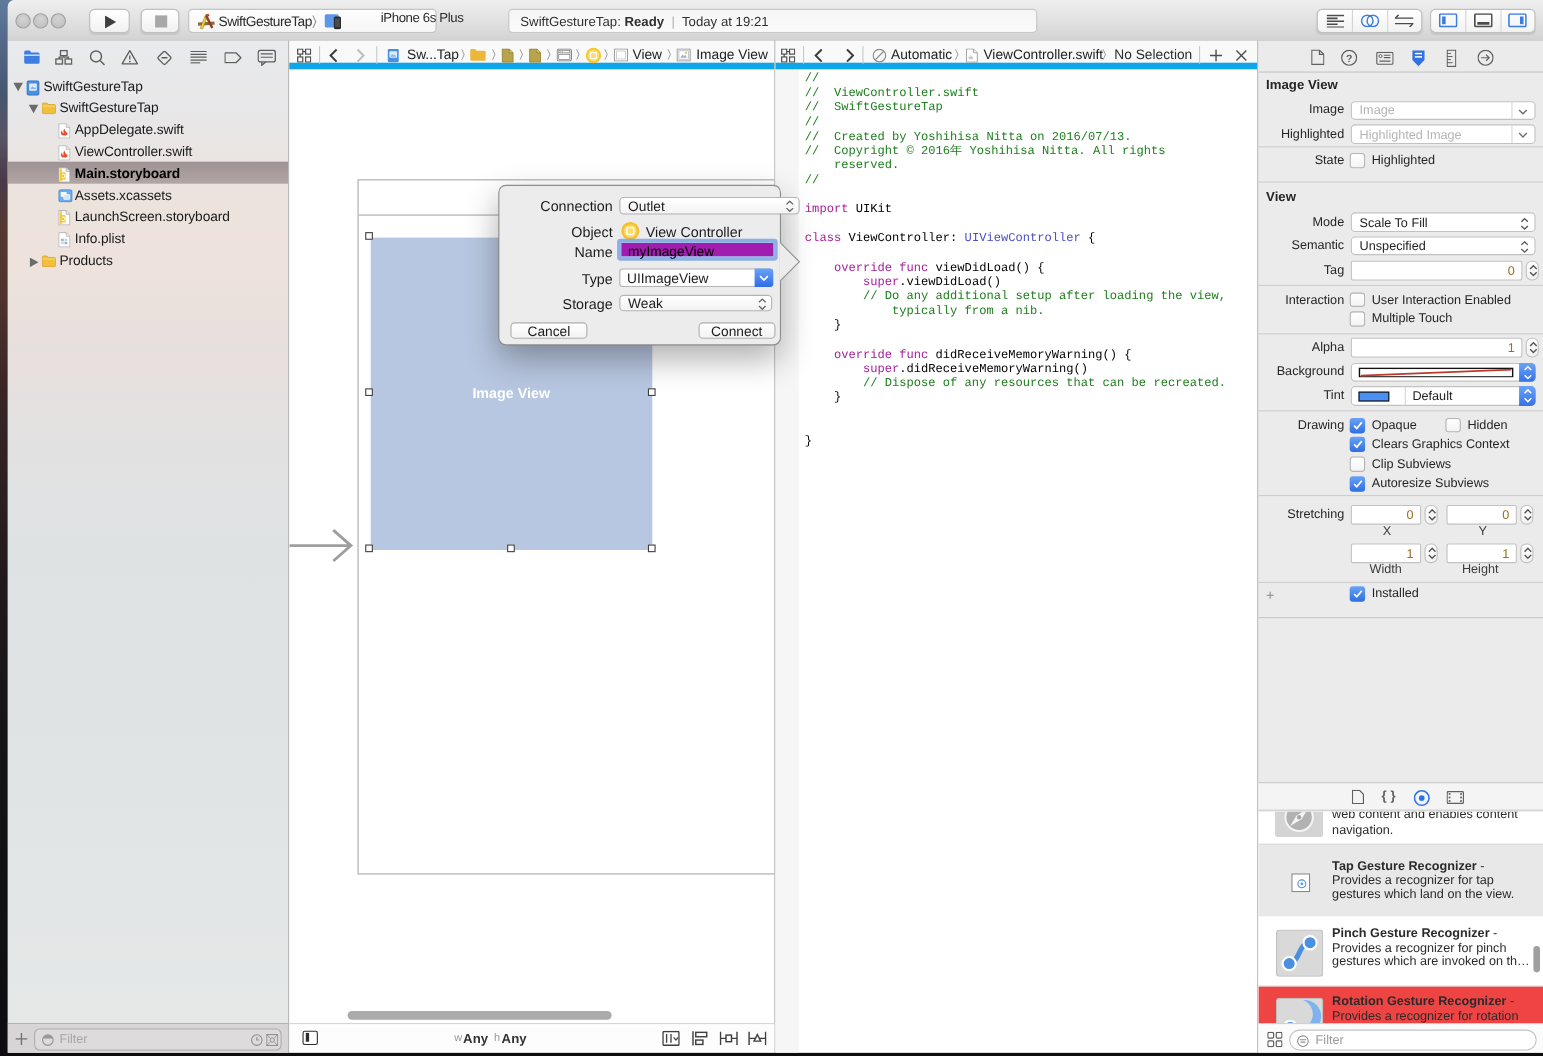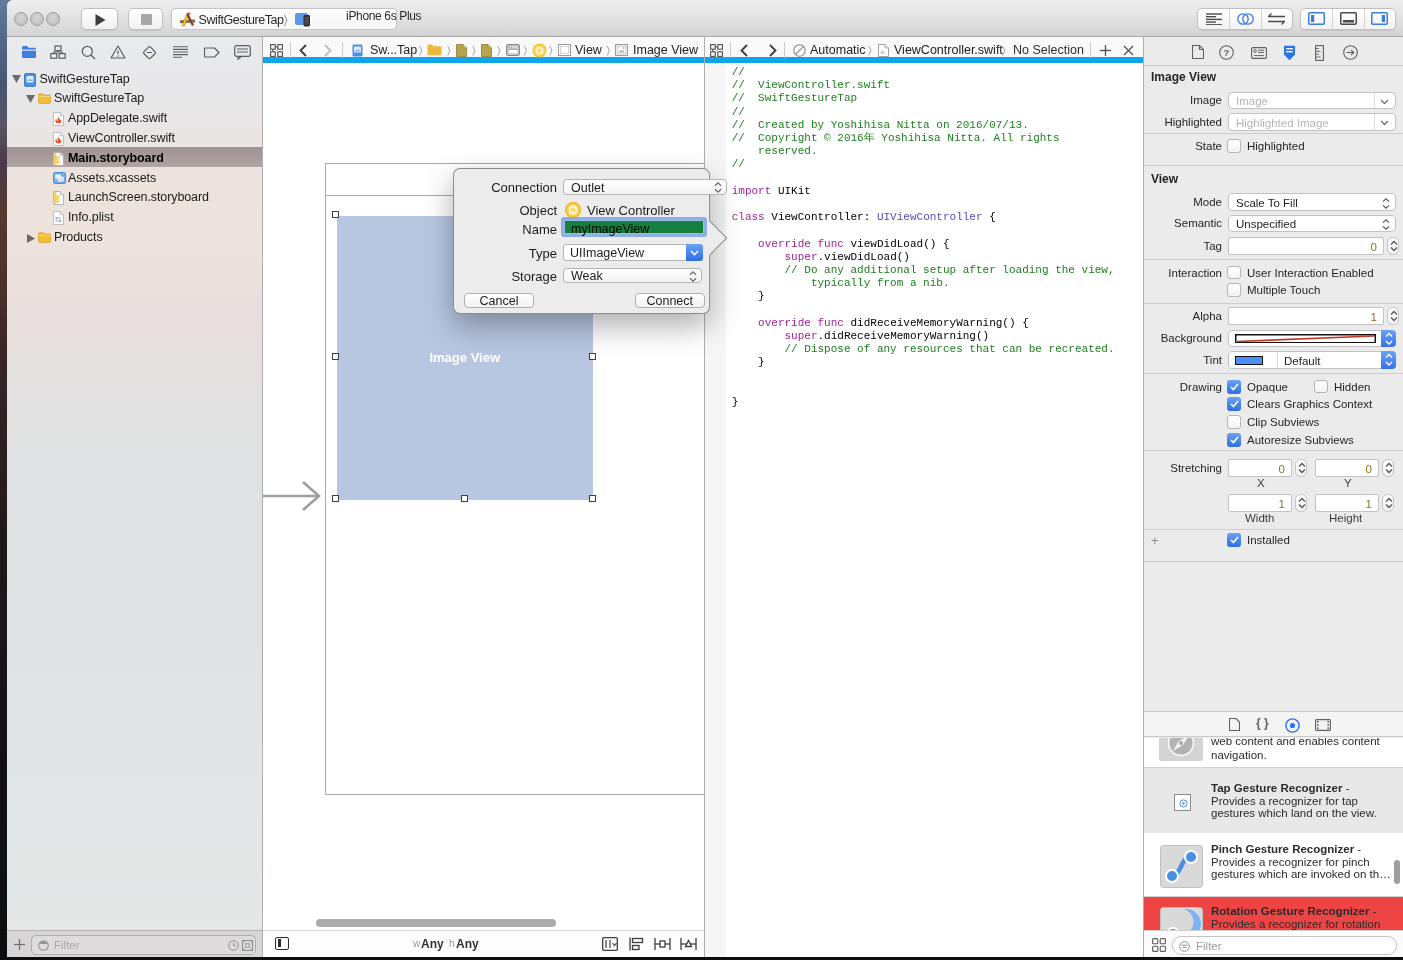--- a/index.html
+++ b/index.html
@@ -69,20 +69,23 @@
       <path d="M9 1 L10.5 0.5 L11.5 2.5 L10 3 Z" fill="#c0392b"></path>
     </svg>
     <span class="abs t" style="left:27px;top:4.5px;font-size:12.5px;letter-spacing:-0.45px;color:#2b2b2b;">SwiftGestureTap</span>
     <span class="abs" style="left:112px;top:3px;font-size:13px;color:#8f8f8f;">〉</span>
     <svg class="abs" style="left:123px;top:3.5px;" width="17" height="15" viewBox="0 0 17 15">
       <rect x="0" y="1" width="13" height="12" rx="2" fill="#5e96e8"></rect>
       <rect x="8.5" y="3" width="6.5" height="11.5" rx="1.4" fill="#2b2b2b"></rect>
       <rect x="9.5" y="4.6" width="4.5" height="8" fill="#4a4a4a"></rect>
     </svg>
     <span class="abs t" style="left:140.5px;top:0;font-size:12px;letter-spacing:-0.35px;color:#2b2b2b;margin-left:34px;">iPhone 6s Plus</span>
+  </div>
+  <div class="abs caps" style="left:455px; width:481px; background:linear-gradient(#f5f5f5,#fbfbfb); border-color:#c9c9c9;">
+    <span class="abs" style="left:10px;top:4.5px;font-size:12px;color:#303030;">SwiftGestureTap: <b>Ready</b> &nbsp;<span style="color:#b0b0b0;">|</span>&nbsp; Today at 19:21</span>
   </div>
   <div class="abs segwrap" style="left:1190px;">
     <div class="seg">
         <svg width="16" height="12" viewBox="0 0 16 12">
           <g stroke="#4b4b4b" stroke-width="1.4">
             <line x1="0" y1="1" x2="16" y2="1"></line>
             <line x1="0" y1="3.7" x2="10" y2="3.7"></line>
             <line x1="0" y1="6.4" x2="16" y2="6.4"></line>
             <line x1="0" y1="9.1" x2="10" y2="9.1"></line>
             <line x1="0" y1="11.8" x2="16" y2="11.8"></line>
@@ -815,21 +818,21 @@
           <polyline points="1,7.2 4,10.1 7,7.2" fill="none" stroke="#666" stroke-width="1.2"></polyline>
         </svg>
     </div>
     <div class="abs t" style="left:3px;top:34px;width:100px;text-align:right;font-size:13px;color:#1c1c1c;">Object</div>
     <svg class="abs" style="left:110px;top:32px;" width="18" height="18" viewBox="0 0 18 18">
         <circle cx="9" cy="9" r="8.2" fill="#f5bf2e"></circle>
         <circle cx="9" cy="9" r="6" fill="#fbd96a"></circle>
         <rect x="5.9" y="5.9" width="6.2" height="6.2" rx="1" fill="none" stroke="#ffffff" stroke-width="1.3"></rect>
       </svg>
     <span class="abs" style="left:133px;top:34px;font-size:13px;color:#1c1c1c;">View Controller</span>
-    <div class="abs" style="left:110px;top:51px;width:140px;height:14px;background:#15803d;border:1px solid #9ebbe8;box-shadow:0 0 0 3px rgba(124,164,227,0.85);border-radius:1px;">
+    <div class="abs" style="left:110px;top:51px;width:140px;height:14px;background:#a21caf;border:1px solid #9ebbe8;box-shadow:0 0 0 3px rgba(124,164,227,0.85);border-radius:1px;">
       <span class="abs" style="left:6px;top:1px;font-size:12.5px;color:#000;">myImageView</span>
     </div>
     <div class="abs t" style="left:3px;top:52.5px;width:100px;text-align:right;font-size:13px;color:#1c1c1c;">Name</div>
     <div class="abs t" style="left:3px;top:77px;width:100px;text-align:right;font-size:13px;color:#1c1c1c;">Type</div>
     <div class="abs" style="left:109px;top:75px;width:139px;height:16.5px;background:#fff;border:1px solid #b4b4b4;border-radius:3px;">
       <span class="abs" style="left:6px;top:1px;font-size:12.5px;color:#1c1c1c;">UIImageView</span>
     </div>
     <div class="abs" style="left:232px;top:75px;width:17px;height:16.5px;border-radius:0 3px 3px 0;background:linear-gradient(#6ba3f7,#2e6ce6);">
       <svg class="abs" style="left:4px;top:5.5px;" width="9" height="6" viewBox="0 0 9 6">
           <polyline points="1,1 4.5,4.7 8,1" fill="none" stroke="#fff" stroke-width="1.5"></polyline>

